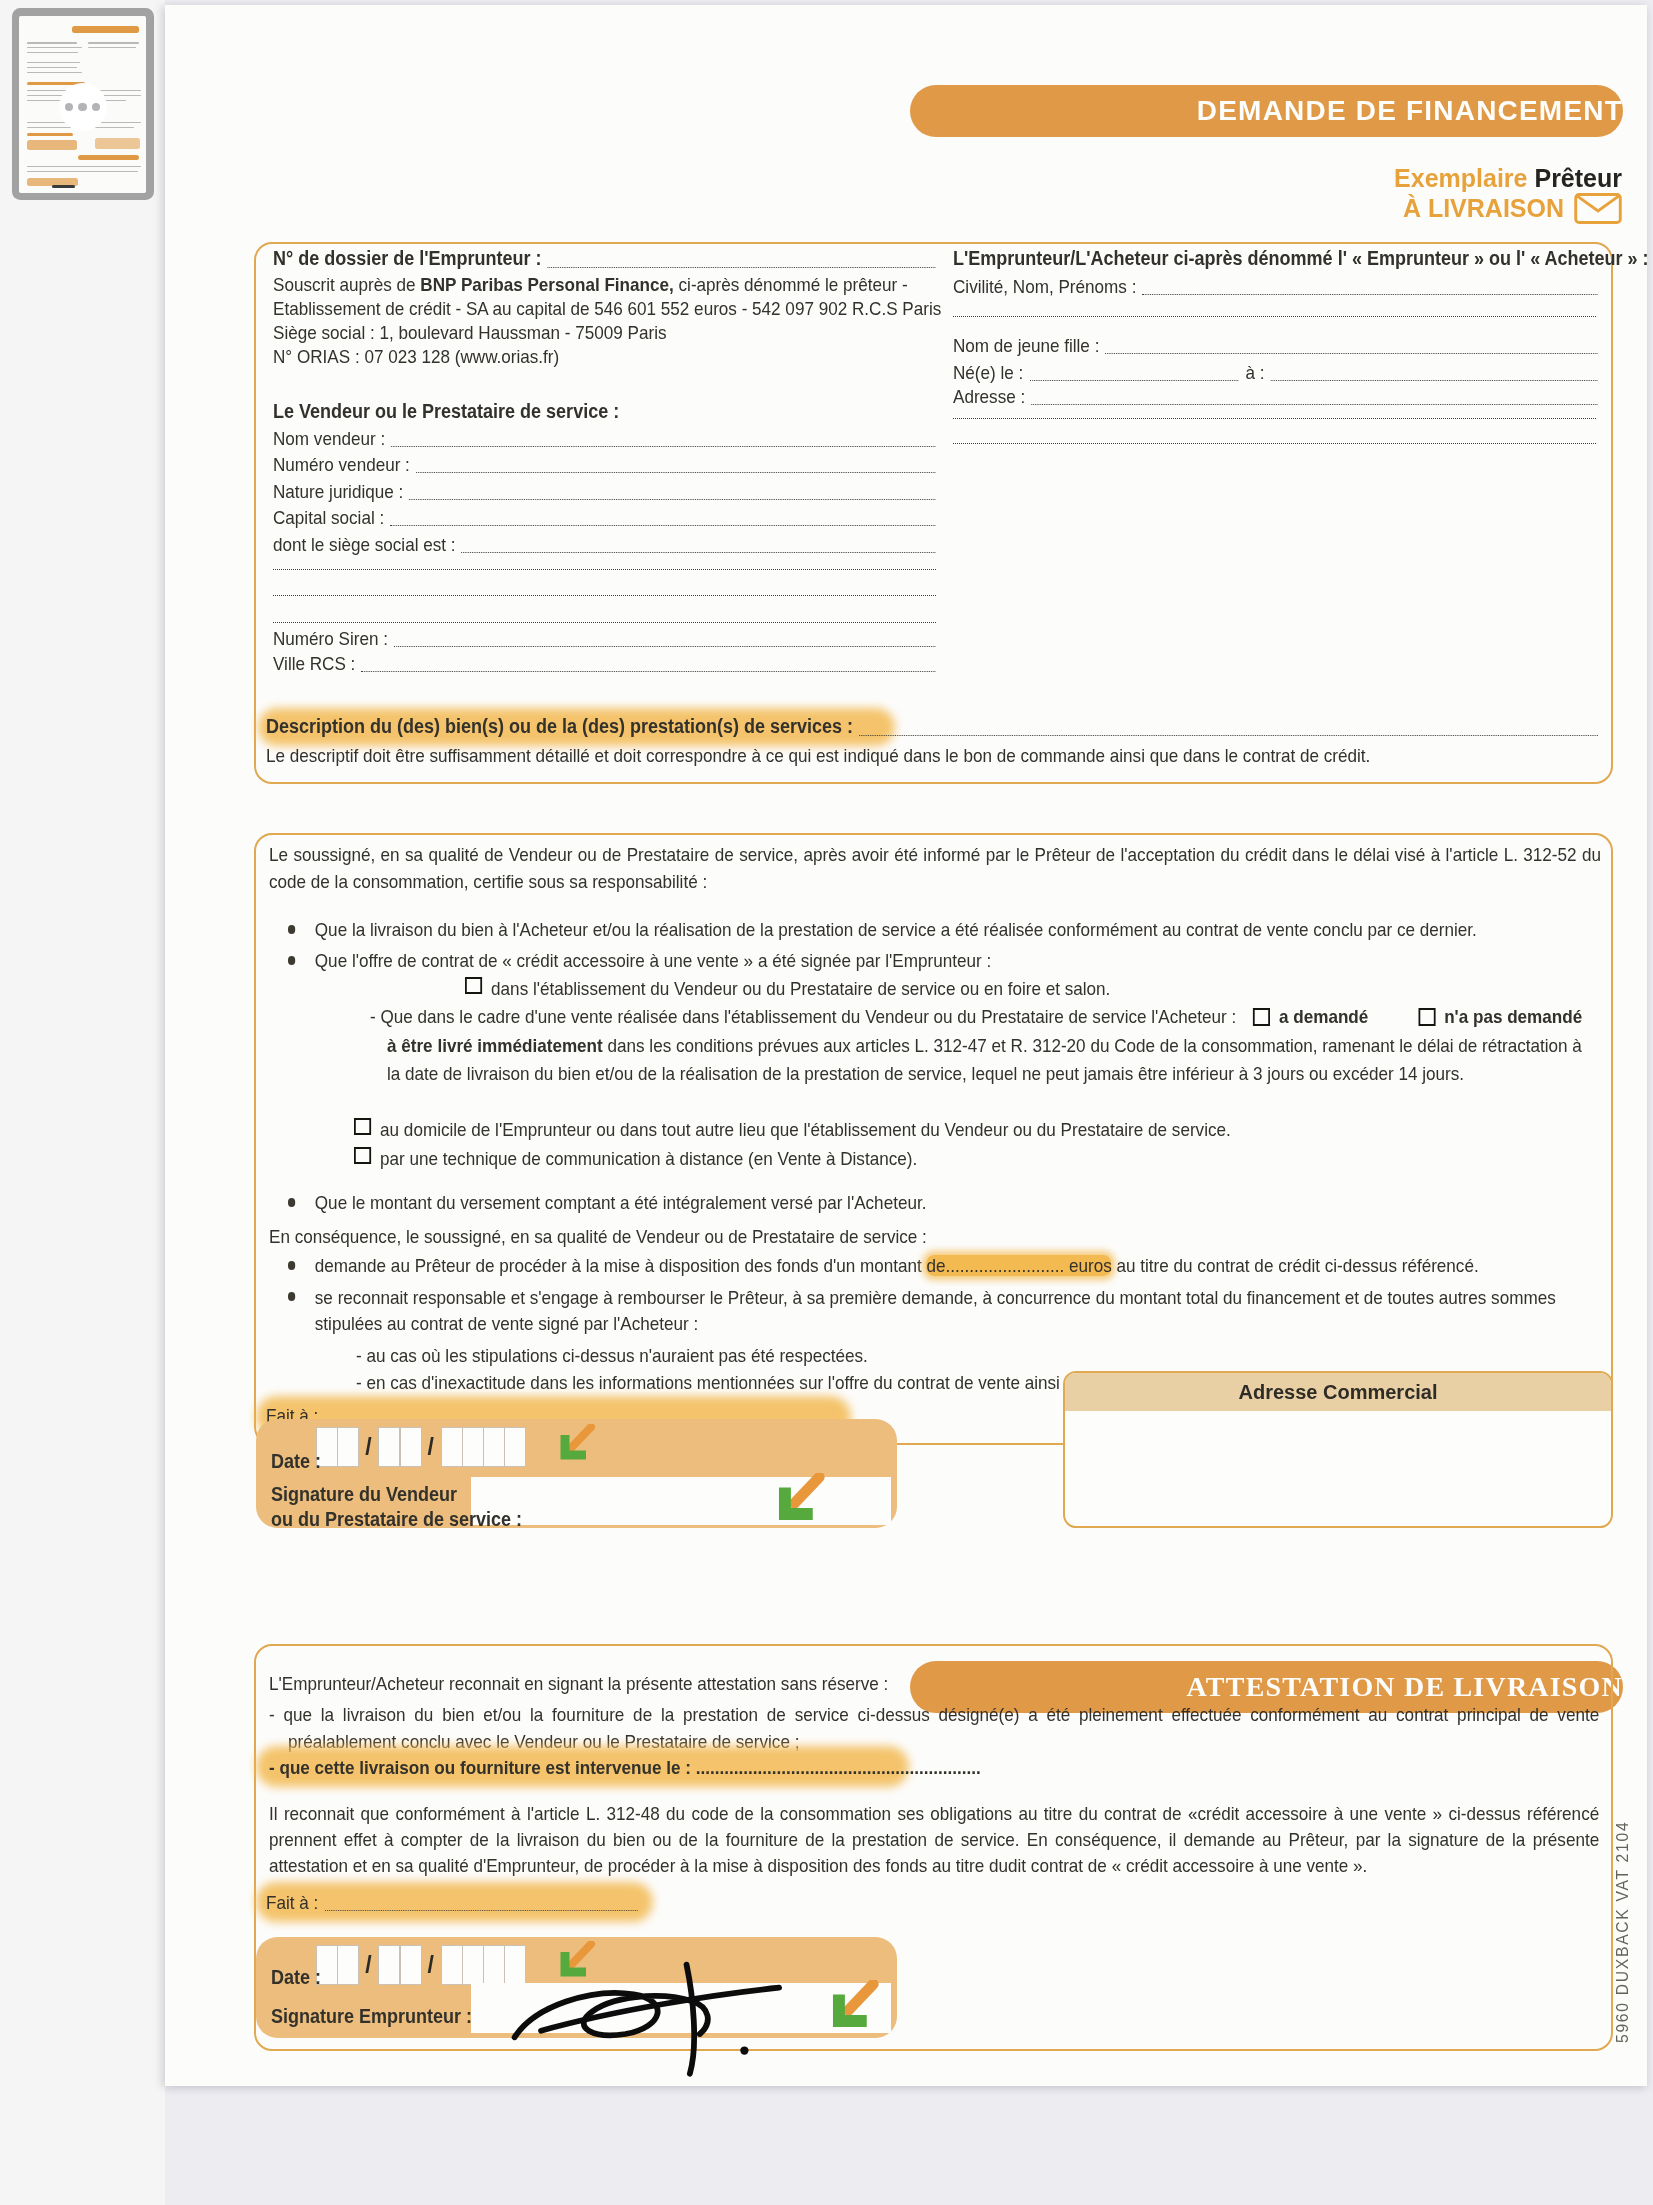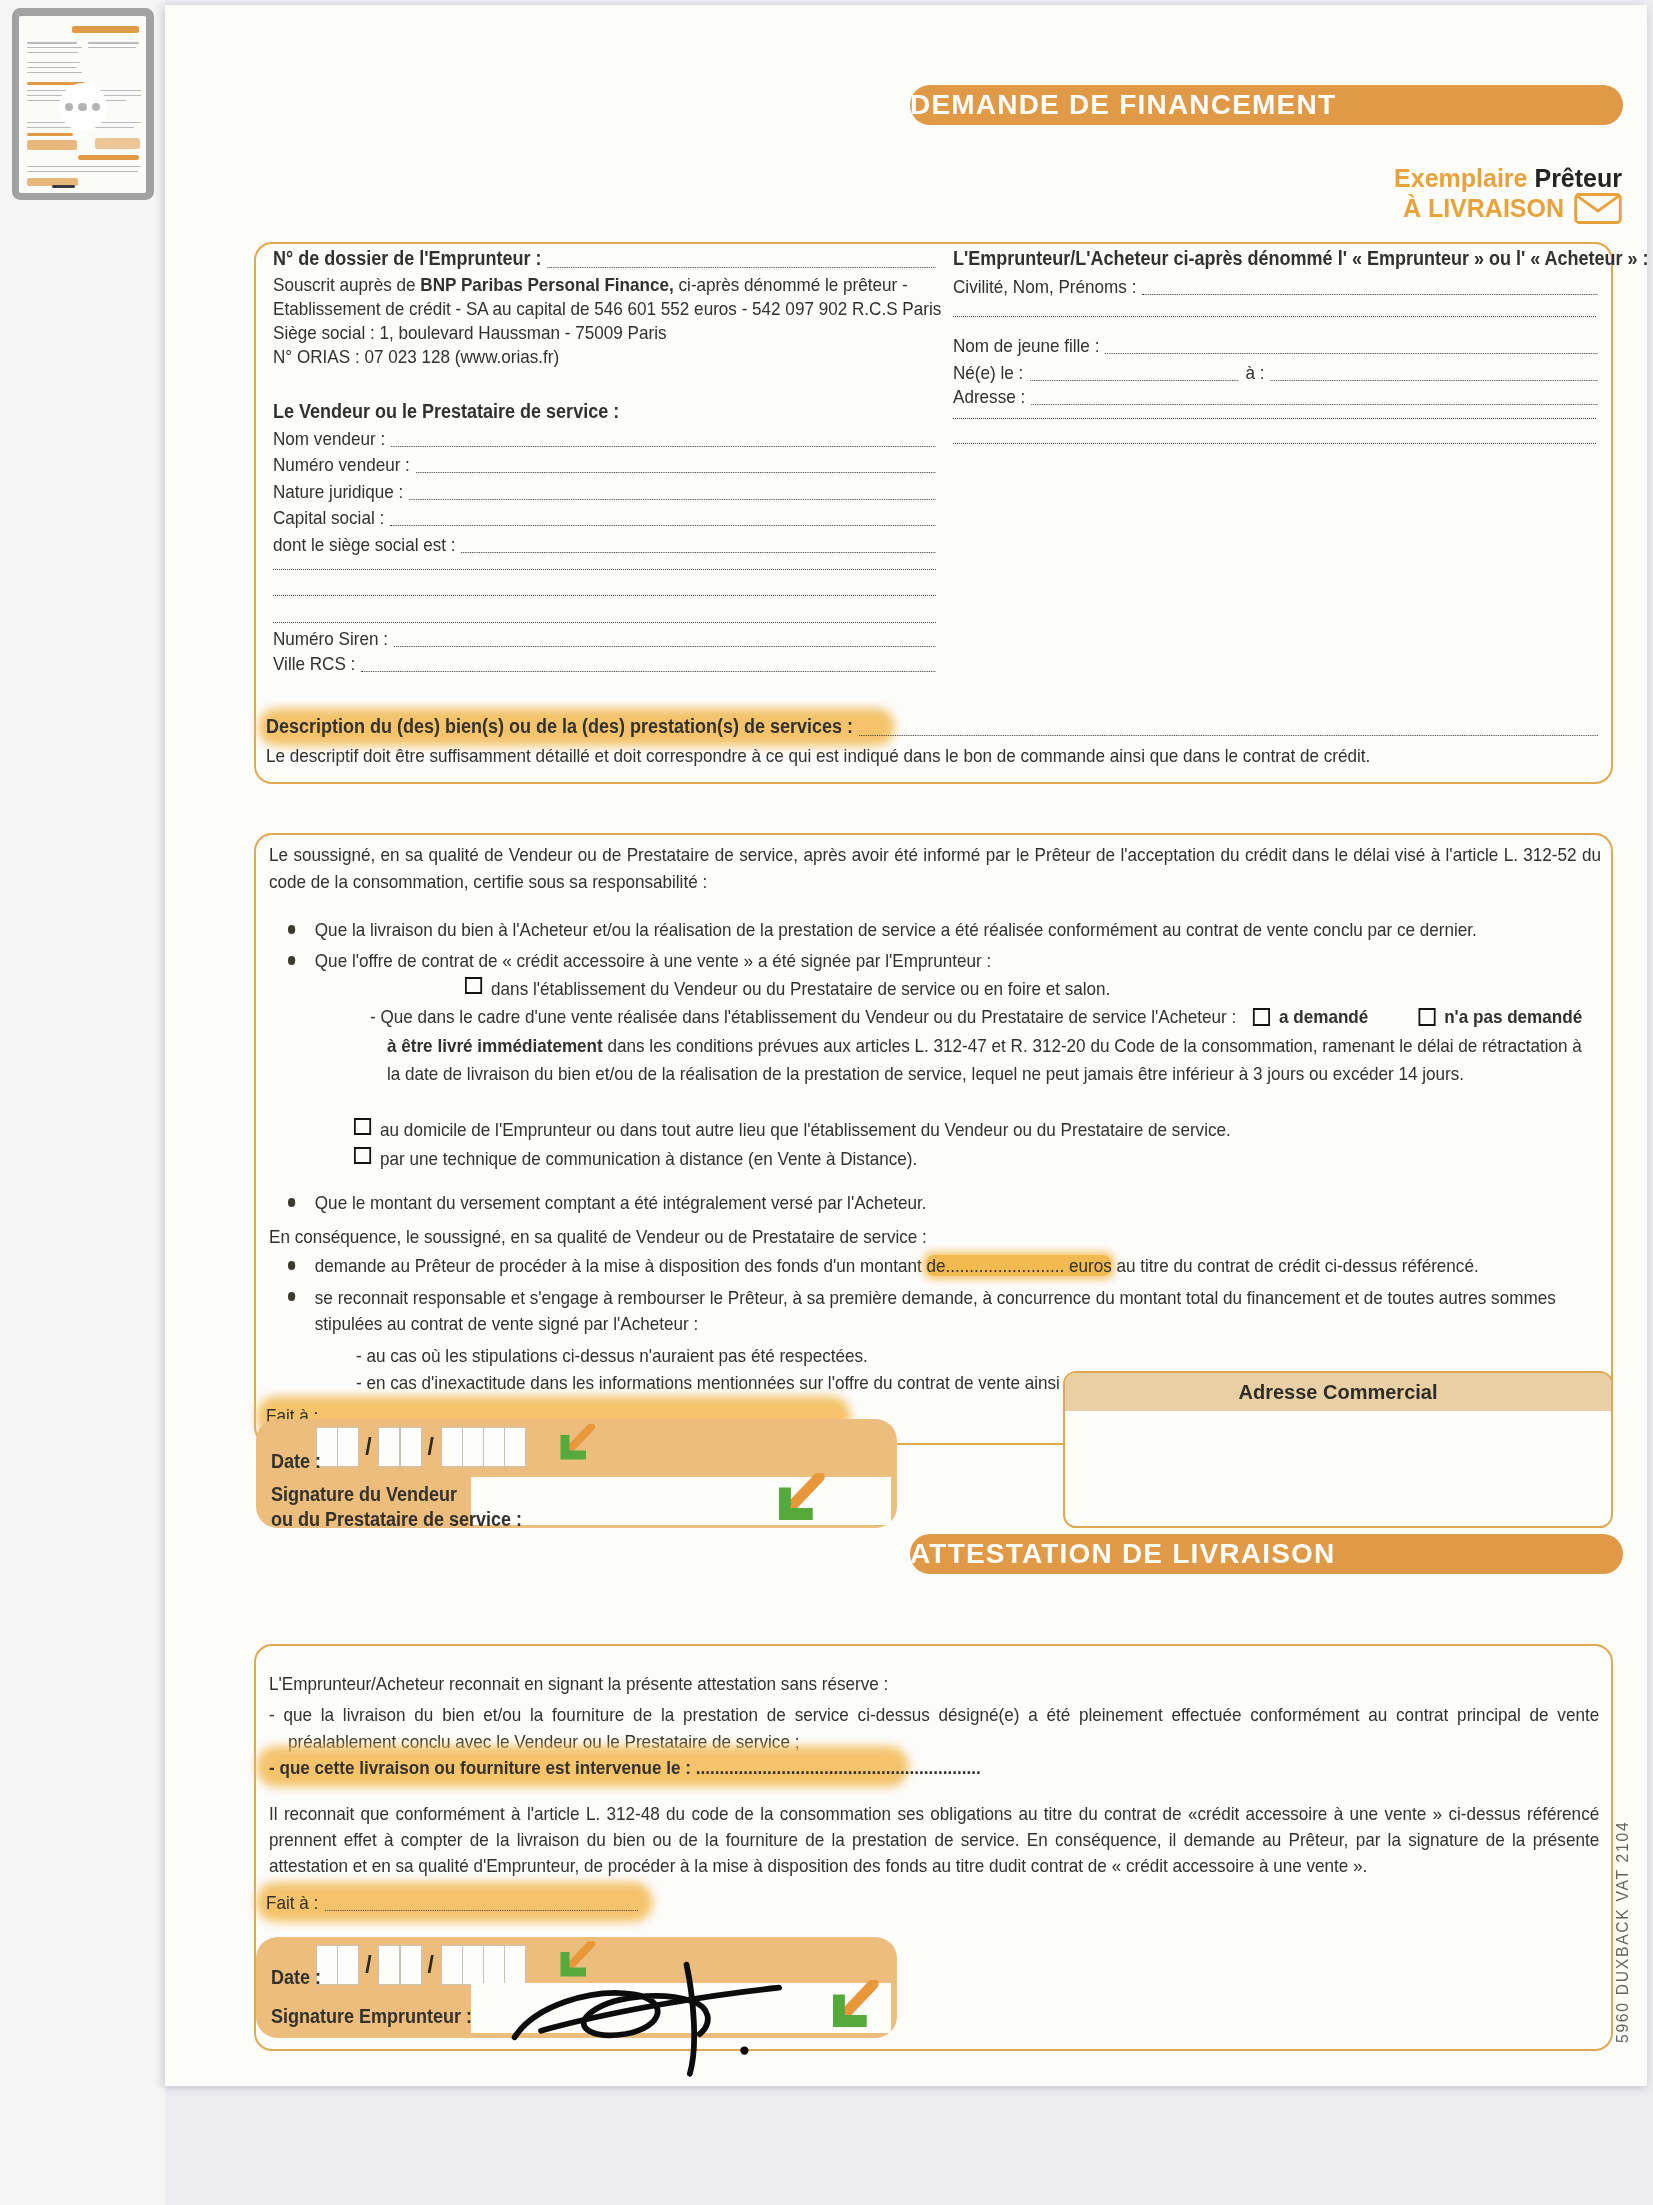--- a/index.html
+++ b/index.html
@@ -16,22 +16,22 @@
   
   .thumb{position:absolute;left:11.6px;top:8.3px;width:142px;height:192px;background:#a2a2a2;
          border-radius:8.3px;padding:7.4px;box-sizing:border-box;cursor:pointer;}
   .thumb-page{position:relative;width:100%;height:100%;background:#fbfbfa;border-radius:1.7px;overflow:hidden;}
   .mini{position:absolute;background:#b9b9b9;height:1.7px;border-radius:0.8px;}
   .mini-orange{position:absolute;background:#e09a46;border-radius:2.5px;}
   .menu-circle{position:absolute;left:47px;top:75px;width:48px;height:48px;background:#fff;border-radius:50%;
                display:flex;align-items:center;justify-content:center;gap:5px;cursor:pointer;}
   .menu-dot{width:8.3px;height:8.3px;border-radius:50%;background:#b4b4b6;}
   
-  .pill{position:absolute;left:910px;width:713px;height:40px;background:#e09946;border-radius:28px;
-        display:flex;align-items:center;justify-content:flex-start;color:#fdfdfb;font-weight:700;
+  .pill{position:absolute;left:910px;width:713px;height:52px;background:#e09946;border-radius:28px;
+        display:flex;align-items:center;justify-content:flex-end;color:#fdfdfb;font-weight:700;
         font-size:28px;letter-spacing:1.2px;}
   
   .obox{position:absolute;left:254px;width:1359px;border:2.5px solid #e0a851;border-radius:18px;box-sizing:border-box;background:transparent;}
   
   .line{position:absolute;white-space:nowrap;font-size:19px;color:#33312b;
         transform:scaleX(.9);transform-origin:0 0;line-height:1.25;}
   .b{font-weight:700;}
   .big{font-size:20px;}
   .para{position:absolute;font-size:19px;color:#33312b;transform:scaleX(.9);transform-origin:0 0;
         text-align:justify;line-height:26.5px;white-space:normal;}
@@ -276,21 +276,21 @@
 </svg>
 <div class="line b big" style="left:271px;top:1449px;">Date :</div>
 <div class="sigwhite" style="left:471px;top:1477px;width:420px;height:48px;"></div>
 <div class="line b big" style="left:271px;top:1482px;">Signature du Vendeur</div>
 <div class="line b big" style="left:271px;top:1507px;">ou du Prestataire de service :</div>
 <svg class="abs" style="left:773px;top:1473px;" width="53" height="53" viewBox="0 0 40 40">
   <line x1="35" y1="3" x2="16" y2="23" stroke="#e8973b" stroke-width="8" stroke-linecap="round"></line>
   <path d="M9 11 L9 31 L30 31" fill="none" stroke="#56a93c" stroke-width="9"></path>
 </svg>
 
-<div class="pill" style="top:1534px;">
+<div class="pill" style="top:1661px;font-family:Liberation Serif, serif;">
   <span>ATTESTATION DE LIVRAISON</span>
 </div>
 
 <div class="obox" style="top:1644px;height:407px;"></div>
 
 <div class="line" style="left:269px;top:1672px;">L'Emprunteur/Acheteur reconnait en signant la présente attestation sans réserve :</div>
 <div class="para just1" style="left:269px;top:1702px;width:1478px;line-height:26.5px;">- que la livraison du bien et/ou la fourniture de la prestation de service ci-dessus désigné(e) a été pleinement effectuée conformément au contrat principal de vente</div>
 <div class="line" style="left:288px;top:1730px;">préalablement conclu avec le Vendeur ou le Prestataire de service ;</div>
 
 <div class="hl" style="left:256px;top:1746px;width:653px;height:41px;"></div>

